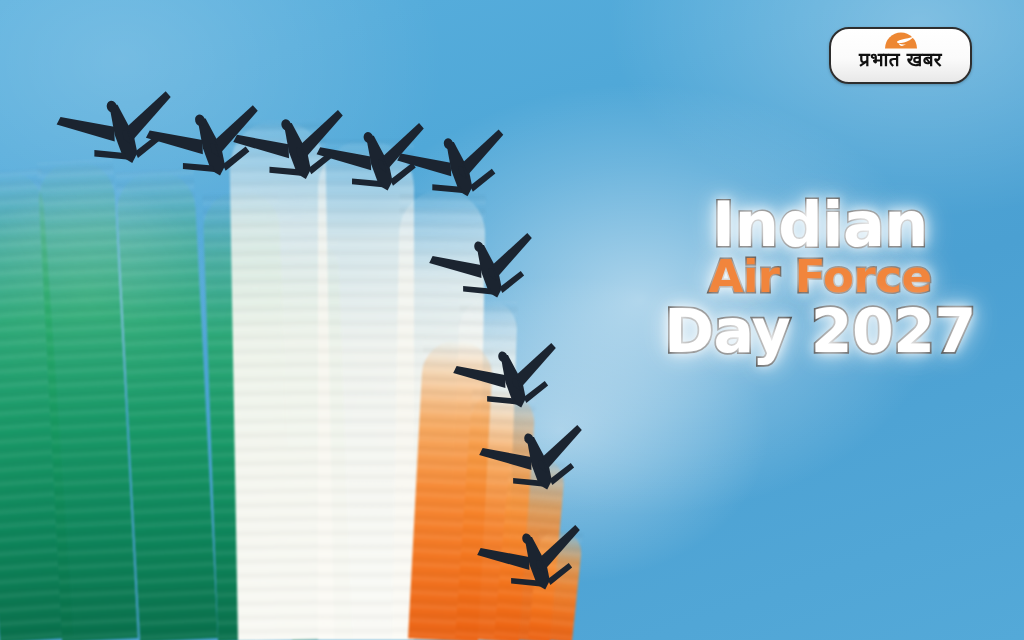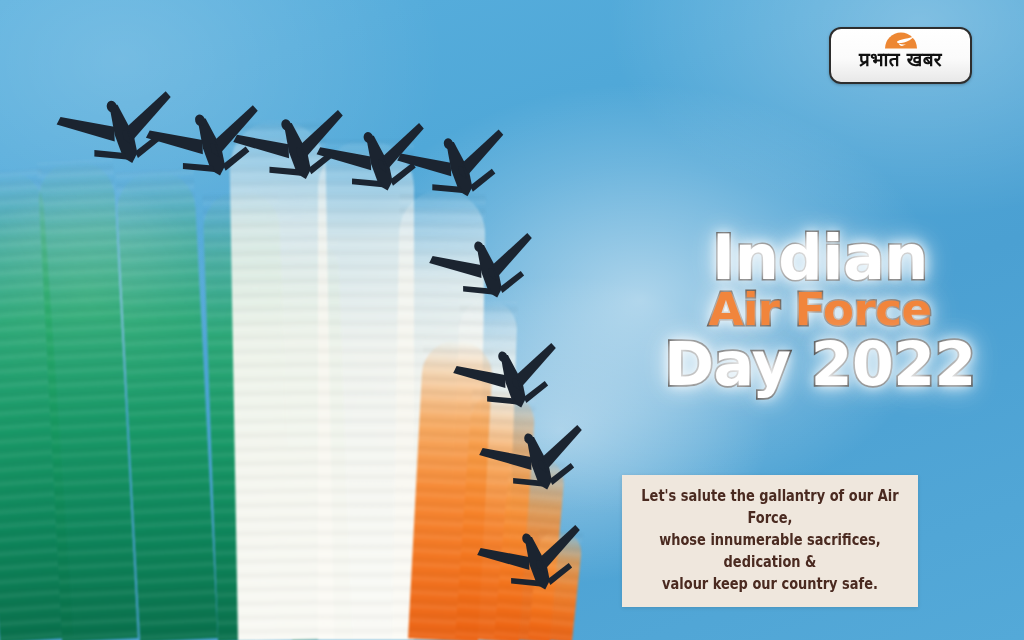--- a/index.html
+++ b/index.html
@@ -108,21 +108,20 @@
     top: 196px;
     width: 400px;
     text-align: center;
     z-index: 30;
   }
   .hl-line {
     font-family: "DejaVu Sans", sans-serif;
     font-weight: bold;
     line-height: 0.94;
     letter-spacing: -0.5px;
-    margin-top: 33px;
   }
   .hl-indian {
     font-size: 62px;
     color: #ffffff;
     -webkit-text-stroke: 3px #1a1a1a;
     paint-order: stroke fill;
     text-shadow:
       0 0 12px rgba(255,255,255,0.95),
       0 0 20px rgba(255,255,255,0.85),
       0 0 30px rgba(255,255,255,0.6);
@@ -177,21 +176,21 @@
   
   .logo {
     position: absolute;
     left: 829px;
     top: 27px;
     width: 143px;
     height: 57px;
     z-index: 40;
     background: linear-gradient(180deg, #ffffff 0%, #fbfbfb 55%, #e8e8e8 100%);
     border: 2px solid #2e2e2e;
-    border-radius: 12px;
+    border-radius: 20px;
     box-shadow: 0 1px 3px rgba(0,0,0,0.25);
     display: flex;
     flex-direction: column;
     align-items: center;
     justify-content: flex-start;
     padding-top: 3px;
     box-sizing: border-box;
     overflow: hidden;
   }
   .logo-mark {
@@ -423,28 +422,23 @@
 
     <ellipse cx="60" cy="10" rx="5" ry="6"></ellipse>
   </g>
 </svg>
       </div>
     </div>
 
   <div class="headline">
     <div class="hl-line hl-indian">Indian</div>
     <div class="hl-line hl-airforce">Air Force</div>
-    <div class="hl-line hl-day">Day 2022</div>
+    <div class="hl-line hl-day">Day 2027</div>
   </div>
 
-  <div class="caption-box">
-    <div class="caption-text">Let's salute the gallantry of our Air Force,
-whose innumerable sacrifices, dedication &amp;
-valour keep our country safe.</div>
-  </div>
 
   <div class="logo">
     <div class="logo-mark">
       <svg viewBox="0 0 34 17" width="34" height="17">
         <path d="M1 16.5 A16 16 0 0 1 33 16.5 Z" fill="#ed8733"></path>
         <path d="M13 9.5 C16 7.5, 20 7, 24 6.2 L31 4.2 L25.5 8.2 C22 10.4, 17 11.2, 13.5 11 Z" fill="#ffffff"></path>
         <path d="M14.5 11.2 C17 12.4, 20 12.8, 22.5 12.2 L18 14 C16 13.6, 15 12.5, 14.5 11.2 Z" fill="#ffffff"></path>
       </svg>
     </div>
     <div class="logo-text">प्रभात खबर</div>

